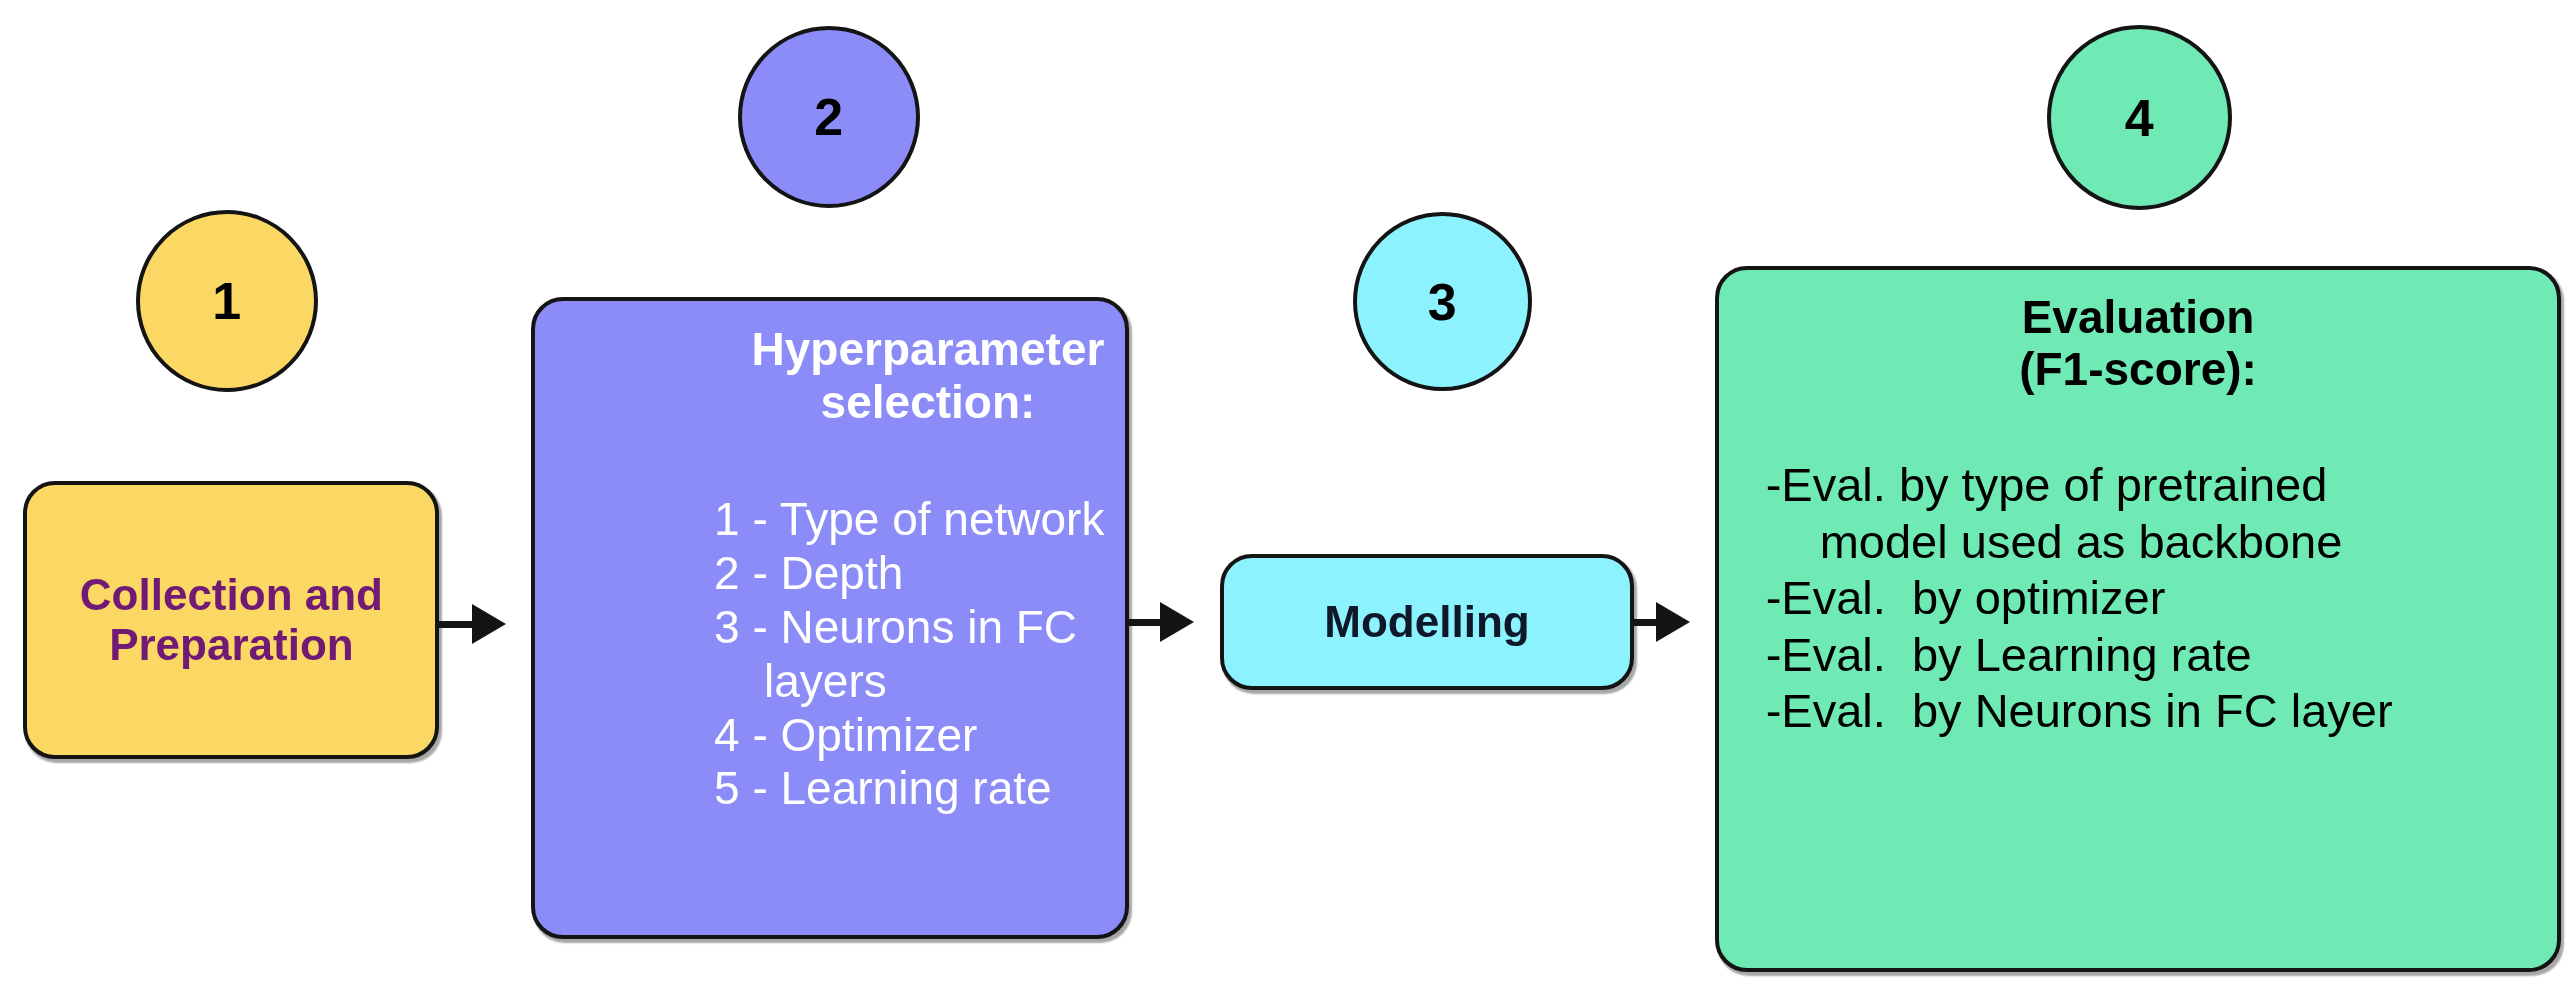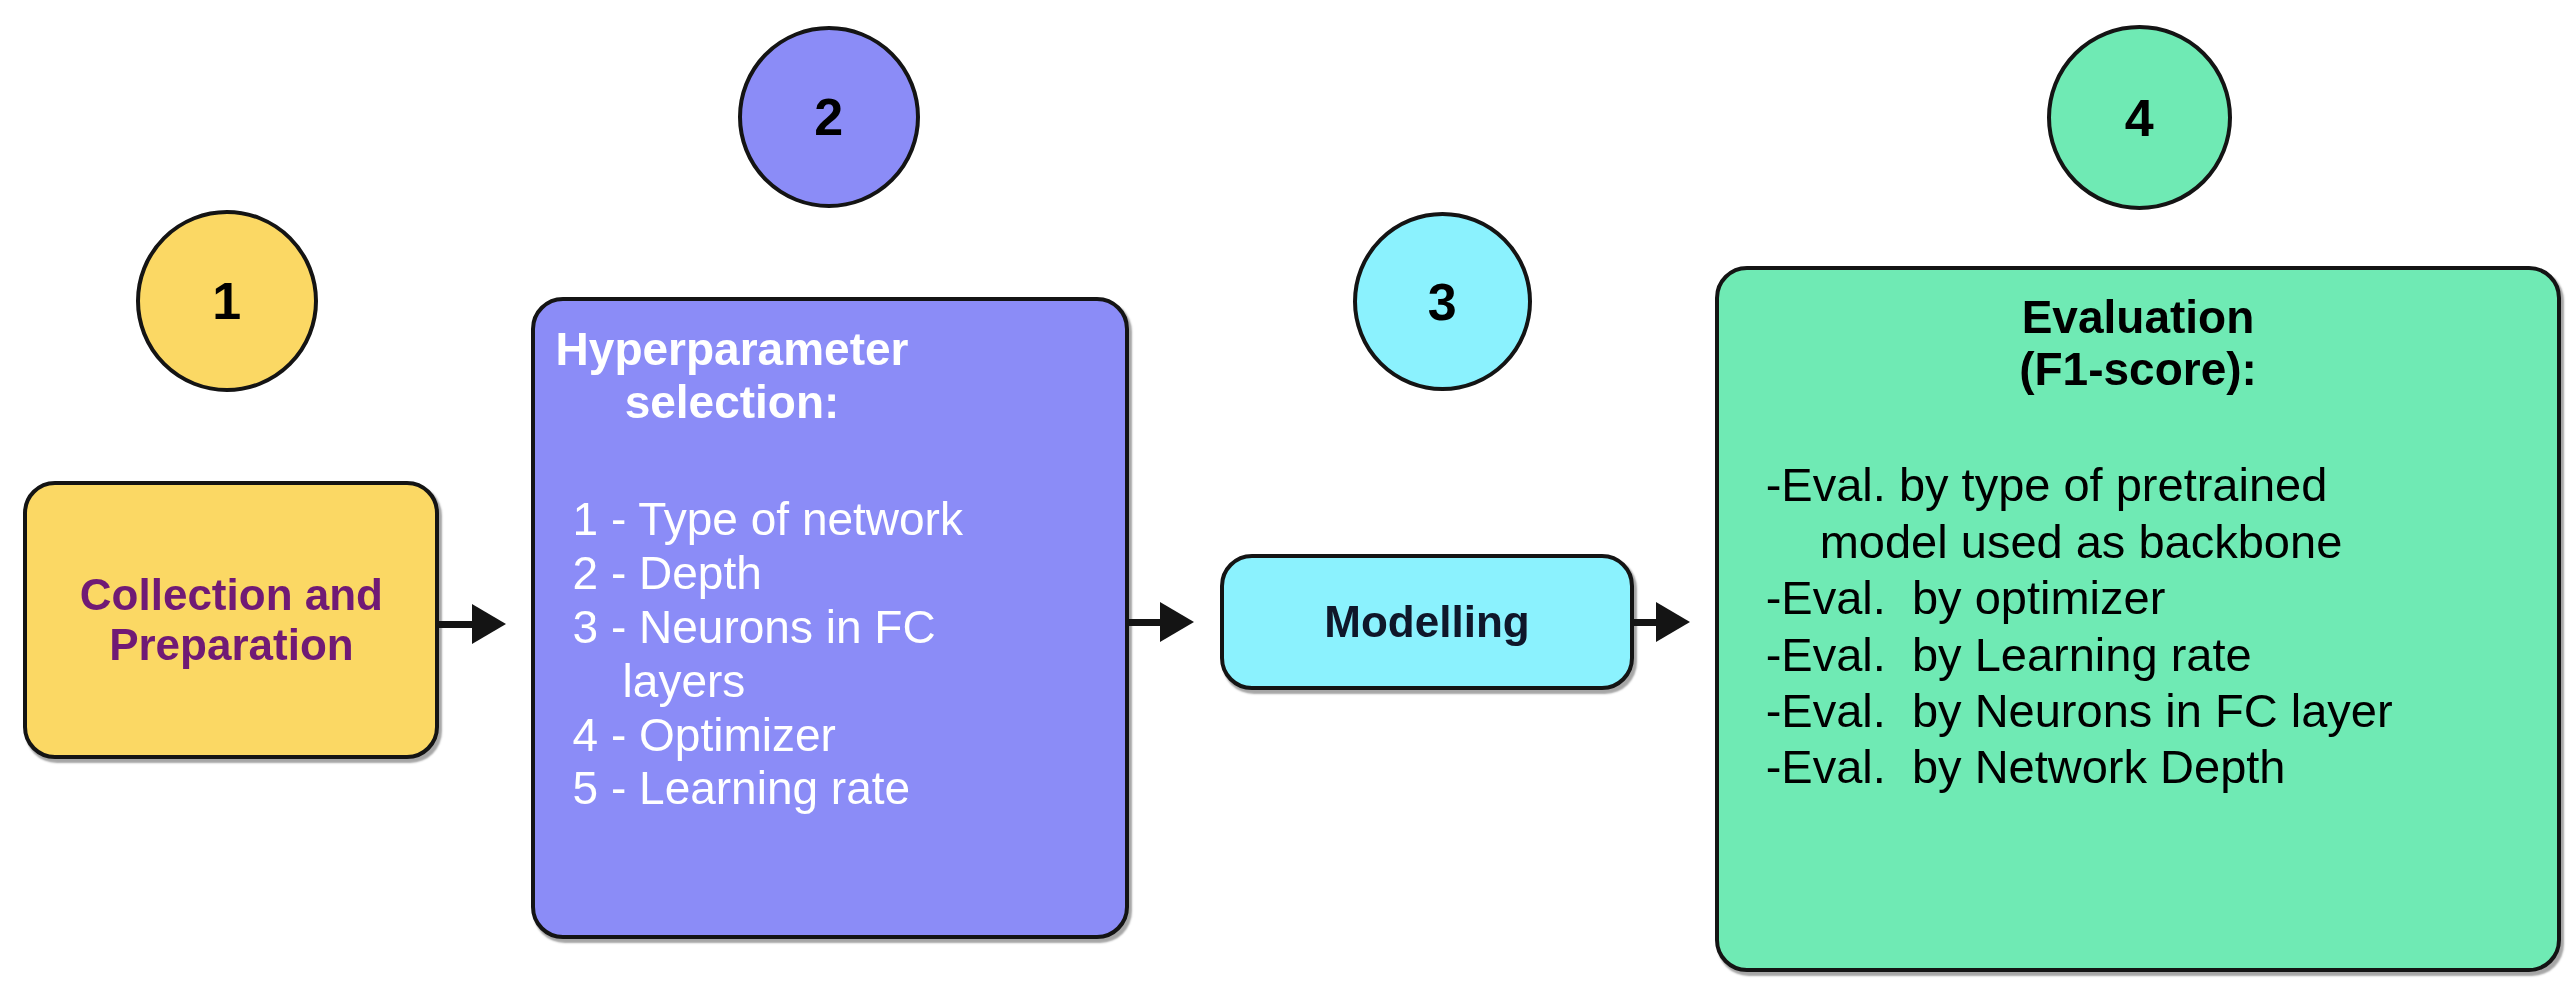--- a/index.html
+++ b/index.html
@@ -83,21 +83,21 @@
     color: #701a75;
   }
   #box-collection .box-title { font-size: 44px; }
 
   
   #box-hyper {
     left: 531px; top: 297px; width: 598px; height: 642px;
     background: #8B8CF7;
     color: #ffffff;
     padding: 22.4px 20.6px 0 20.6px;
-    align-items: flex-start;
+    align-items: flex-end;
   }
   #box-hyper .box-title { margin-bottom: 65px; }
   #box-hyper .list-block { padding-left: 17px; }
 
   
   #box-modelling {
     left: 1220px; top: 554px; width: 414px; height: 136px;
     background: #8BF2FE;
     color: #0f172a;
   }
@@ -189,21 +189,20 @@
 
   <div class="node-box" id="box-evaluation">
     <div class="box-title">Evaluation
 (F1-score):</div>
     <div class="list-block">
       <div class="list-line">-Eval. by type of pretrained</div>
       <div class="list-line cont">model used as backbone</div>
       <div class="list-line">-Eval.  by optimizer</div>
       <div class="list-line">-Eval.  by Learning rate</div>
       <div class="list-line">-Eval.  by Neurons in FC layer</div>
-      <div class="list-line">-Eval.  by Network Depth</div>
     </div>
   </div>
 
   <div class="arrow" id="arrow-1"></div>
   <div class="arrow" id="arrow-2"></div>
   <div class="arrow" id="arrow-3"></div>
 
 </div>
 
 

